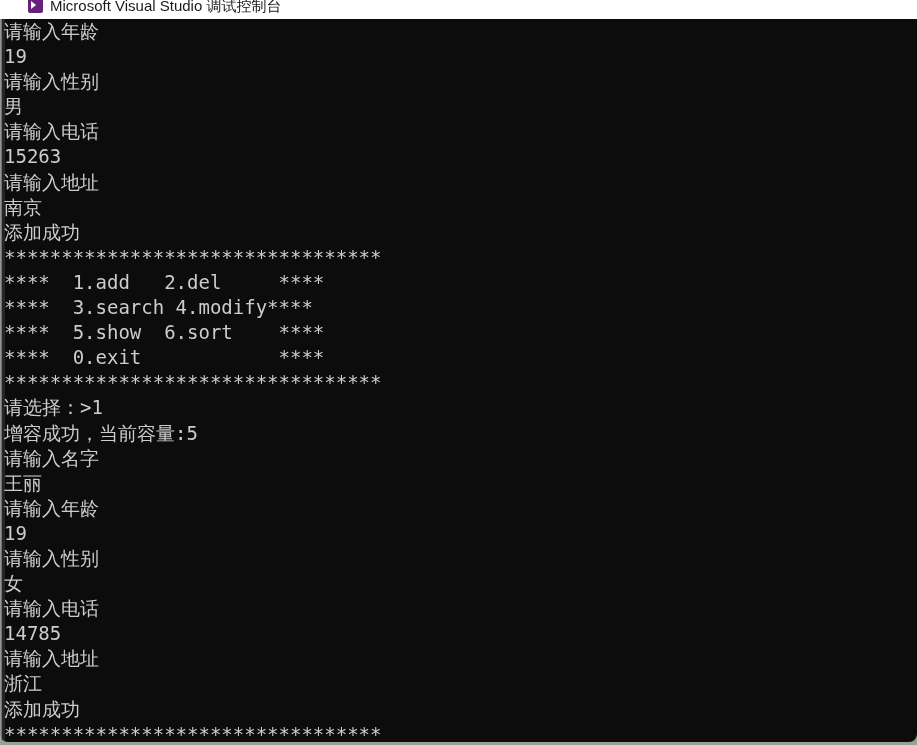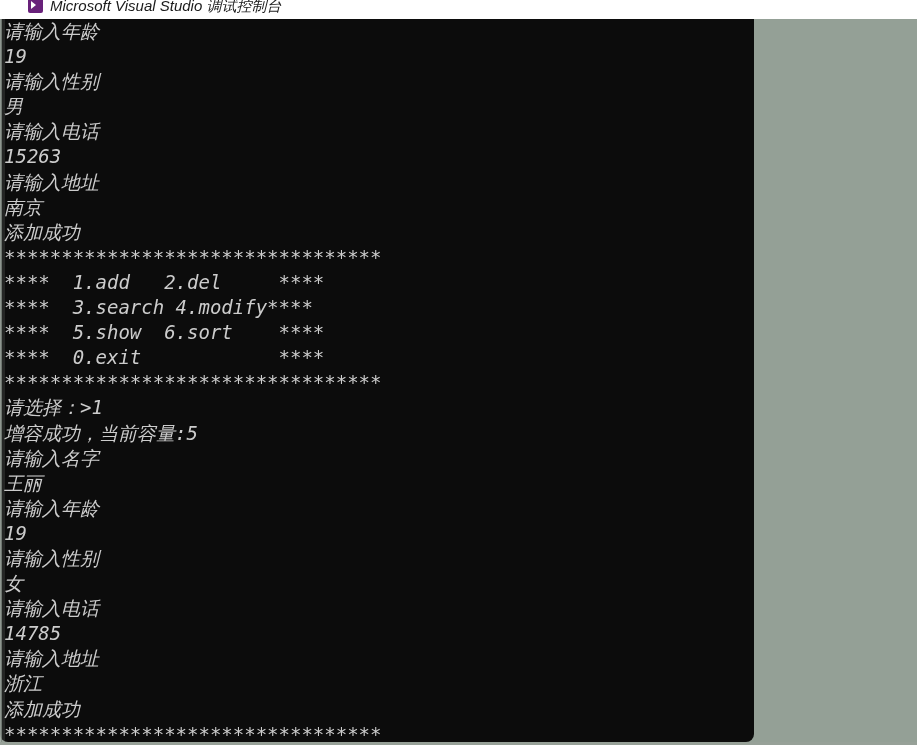--- a/index.html
+++ b/index.html
@@ -22,21 +22,20 @@
   }
 
   
   #console-window {
     position: absolute;
     left: 0;
     top: 0;
     width: 917px;
     height: 742px;
     overflow: hidden;
-    font-style: italic;
   }
 
   
   #title-bar {
     position: absolute;
     left: 0;
     top: -9px;
     width: 917px;
     height: 28px;
     background: #ffffff;
@@ -71,21 +70,21 @@
     color: #1b1b1b;
     white-space: nowrap;
     line-height: 1;
   }
 
   
   #console-body {
     position: absolute;
     left: 0;
     top: 19px;
-    width: 754px;
+    width: 917px;
     height: 723px;
     background: #0c0c0c;
     border-bottom-left-radius: 8px;
     border-bottom-right-radius: 8px;
     overflow: hidden;
   }
 
   
   #window-edge-left {
     position: absolute;

